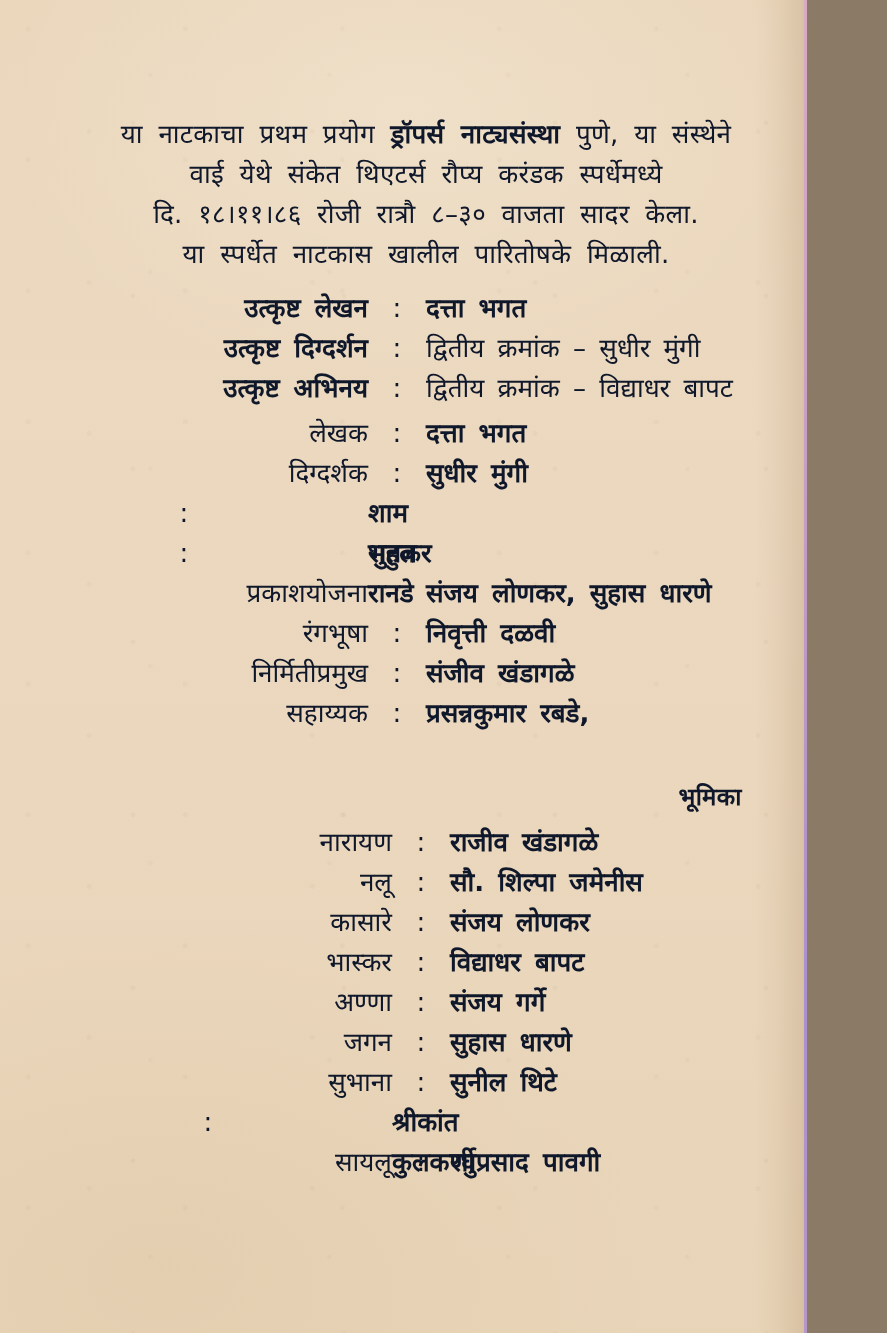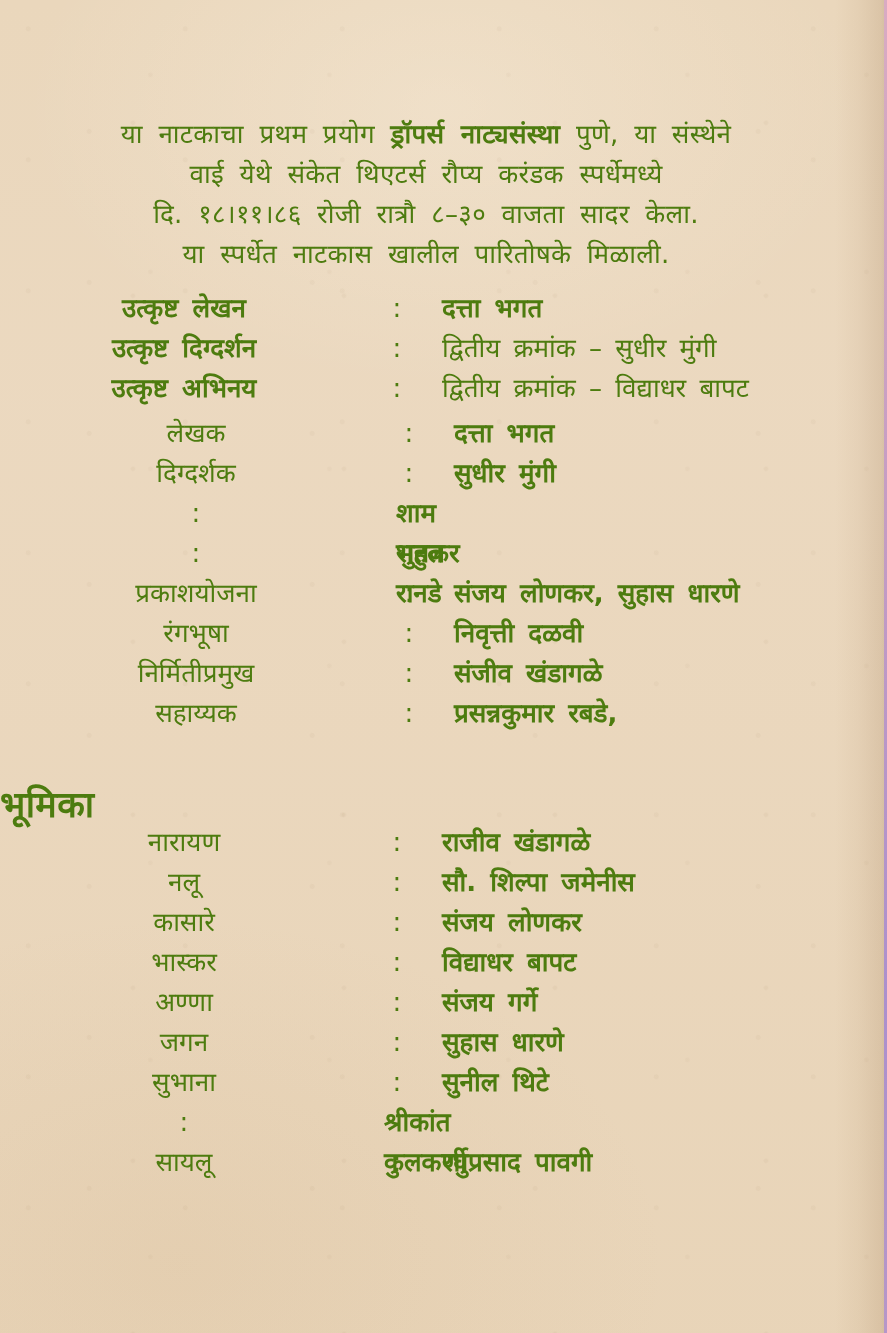--- a/index.html
+++ b/index.html
@@ -2,25 +2,25 @@
 <html><head>
 <meta charset="utf-8">
 <style>
   html, body { margin: 0; padding: 0; }
   body {
     font-family: "DejaVu Sans", sans-serif;
     background: #8a7a66;
   }
   .page {
     position: relative;
-    width: 887px;
+    width: 807px;
     height: 1333px;
     overflow: hidden;
     background-color: #ebd8bf;
-    color: #4d7c0f;
+    color: #0f172a;
   }
   
   .texture {
     position: absolute;
     inset: 0;
     background-image:
       radial-gradient(circle at 18% 22%, rgba(128, 95, 58, 0.045) 0 2px, rgba(0,0,0,0) 3px),
       radial-gradient(circle at 63% 71%, rgba(128, 95, 58, 0.05) 0 1.5px, rgba(0,0,0,0) 3px),
       radial-gradient(circle at 84% 38%, rgba(128, 95, 58, 0.04) 0 1.5px, rgba(0,0,0,0) 3px),
       radial-gradient(circle at 40% 87%, rgba(128, 95, 58, 0.045) 0 2px, rgba(0,0,0,0) 3px),
@@ -64,34 +64,34 @@
     font-size: 26px;
   }
   .row {
     display: grid;
     grid-template-columns: 368px 58px auto;
     align-items: baseline;
     word-spacing: 5px;
   }
   .awards  { top: 288px; }
   .awards .row  { height: 40px; line-height: 40px; }
-  .credits { top: 413px; padding-left: 12px; }
+  .credits { top: 413px; }
   .credits .row { height: 40px; line-height: 40px; }
-  .roles   { top: 822px; }
+  .roles   { top: 822px; padding-left: 24px; }
   .roles .row   { height: 40px; line-height: 40px; }
-  .lbl { text-align: center; }
+  .lbl { text-align: right; }
   .col { text-align: center; }
-  .val { text-align: left; margin-left: 16px; }
+  .val { text-align: left; }
   .roles-heading {
     position: absolute;
     top: 779px;
     left: 0;
     width: 742px;
-    text-align: left;
-    font-size: 36px;
+    text-align: right;
+    font-size: 24px;
     font-weight: bold;
     letter-spacing: 0.5px;
   }
 </style>
 </head>
 <body>
 
 <div class="page">
   <div class="texture"></div>
   <div class="edge-shadow"></div>

